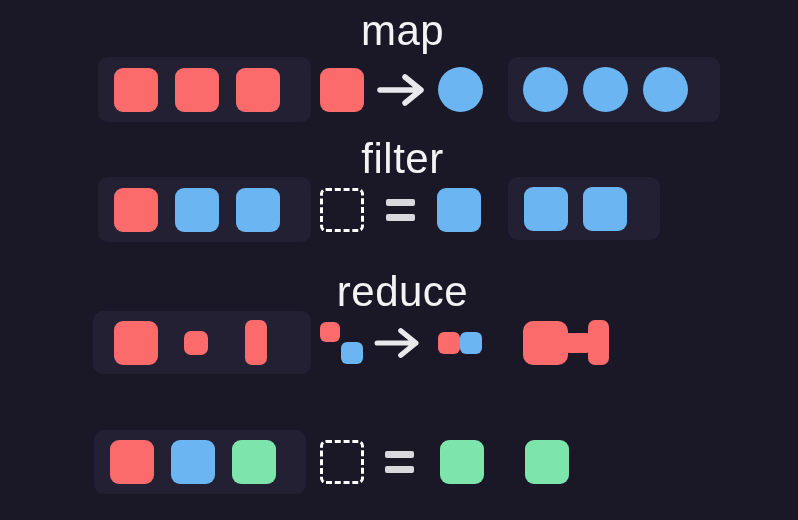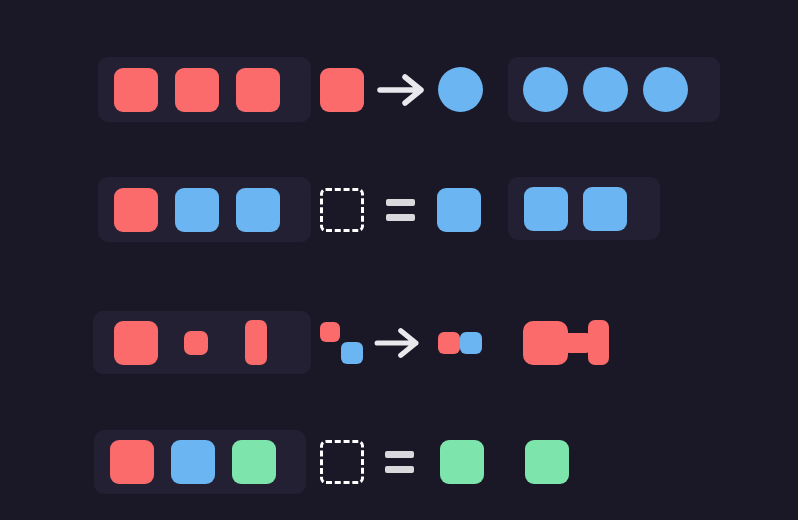--- a/index.html
+++ b/index.html
@@ -72,56 +72,59 @@
 
   .m-big{width:45px; height:44px; border-radius:10px; background:var(--red); flex:none;}
   .m-bar{width:27px; height:20px; border-radius:5px; background:var(--red); flex:none; margin-left:-4px; margin-right:-3px;}
   .m-tall{width:21px; height:45px; border-radius:7px; background:var(--red); flex:none;}
 </style>
 </head>
 <body>
 
 <div class="stage">
 
+  <h2 class="method-label lbl-map">map</h2>
   <div class="panel pos-map-input">
       <div class="shape square" style="background: rgb(251, 107, 107);"></div>
       <div class="shape square" style="background: rgb(251, 107, 107);"></div>
       <div class="shape square" style="background: rgb(251, 107, 107);"></div>
     </div>
   <div class="op-group pos-map-op">
     <div class="slot"><div class="shape square" style="background: rgb(251, 107, 107);"></div></div>
     <svg class="arrow-svg" width="48" height="36" viewBox="0 0 48 36">
       <path d="M3 18 L44 18 M28 5 L44 18 L28 31" fill="none" stroke="var(--arrow)" stroke-width="5.5" stroke-linecap="round" stroke-linejoin="round"></path>
     </svg>
     <div class="slot"><div class="shape circle" style="background: rgb(106, 181, 242);"></div></div>
   </div>
   <div class="panel pos-map-output">
       <div class="shape circle" style="background: rgb(106, 181, 242);"></div>
       <div class="shape circle" style="background: rgb(106, 181, 242);"></div>
       <div class="shape circle" style="background: rgb(106, 181, 242);"></div>
     </div>
 
+  <h2 class="method-label lbl-filter">filter</h2>
   <div class="panel pos-filter-input">
       <div class="shape square" style="background: rgb(251, 107, 107);"></div>
       <div class="shape square" style="background: rgb(106, 181, 242);"></div>
       <div class="shape square" style="background: rgb(106, 181, 242);"></div>
     </div>
   <div class="op-group pos-filter-op">
     <div class="slot"><div class="shape dashed"></div></div>
     <div class="equals">
         <div class="bar"></div>
         <div class="bar"></div>
       </div>
     <div class="slot"><div class="shape square" style="background: rgb(106, 181, 242);"></div></div>
   </div>
   <div class="panel pos-filter-output">
       <div class="shape square" style="background: rgb(106, 181, 242);"></div>
       <div class="shape square" style="background: rgb(106, 181, 242);"></div>
     </div>
 
+  <h2 class="method-label lbl-reduce">reduce</h2>
   <div class="panel pos-reduce-input">
       <div class="shape square-lg" style="background: rgb(251, 107, 107);"></div>
       <div class="shape square-sm" style="background: rgb(251, 107, 107);"></div>
       <div class="shape rect-tall" style="background: rgb(251, 107, 107);"></div>
     </div>
   <div class="op-group pos-reduce-op">
     <div class="pair-diagonal">
         <div class="shape chip-sm" style="background: rgb(251, 107, 107);"></div>
         <div class="shape chip" style="background: rgb(106, 181, 242);"></div>
       </div>

